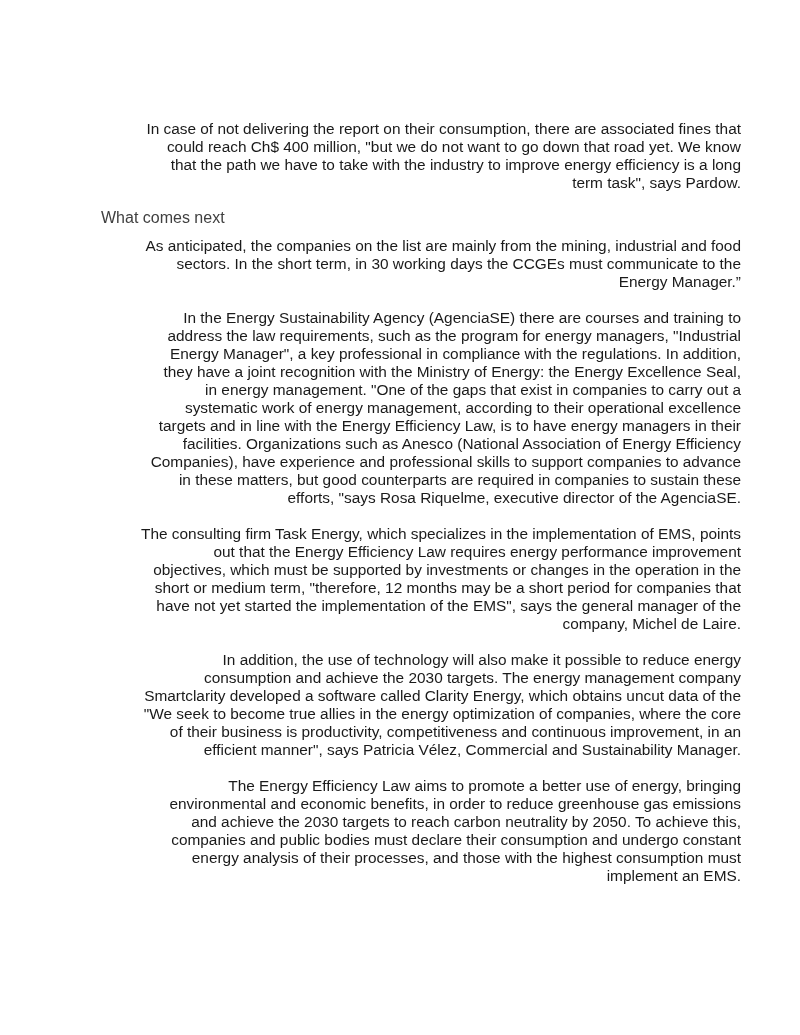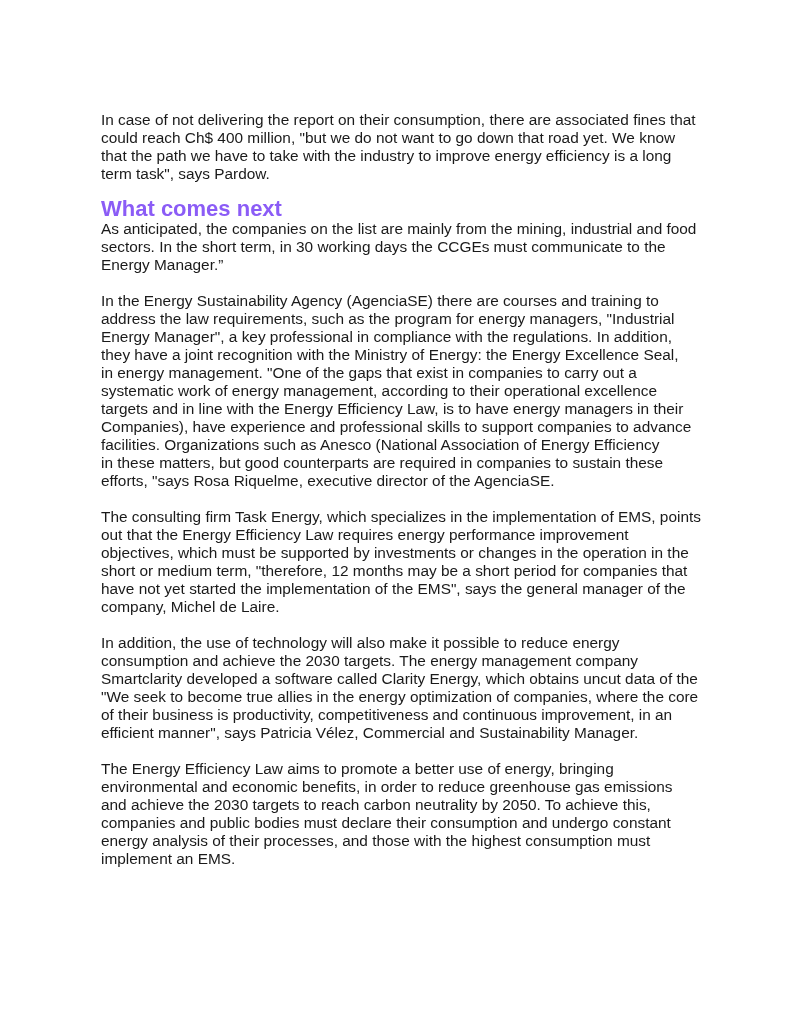--- a/index.html
+++ b/index.html
@@ -2,26 +2,26 @@
 <html><head>
 <meta charset="utf-8">
 <style>
   html, body { margin: 0; padding: 0; background: #ffffff; }
   body { width: 800px; height: 1035px; position: relative; overflow: hidden; }
   .page {
     position: absolute; left: 101px; top: 111px; width: 640px;
     font-family: "Liberation Sans", sans-serif;
     font-size: 15.4px; line-height: 18px; color: #1a1a1a;
   }
-  .para { margin: 0 0 18px 0; }
+  .para { margin: 9px 0 18px 0; text-align: right; }
   .line { display: block; white-space: nowrap; }
   .heading {
     font-family: "Liberation Sans", sans-serif;
-    font-weight: bold; font-size: 22px; line-height: 20px;
-    margin: 0 0 1px 0; color: #8b5cf6;
+    font-weight: normal; font-size: 16px; line-height: 20px;
+    margin: 0 0 1px 0; color: #404040;
   }
   .sec1 { margin-bottom: 16px; }
 </style>
 </head>
 <body>
 
 <div class="page">
 
   <p class="para sec1">
     <span class="line">In case of not delivering the report on their consumption, there are associated fines that</span>
@@ -39,22 +39,22 @@
   </p>
 
   <p class="para">
     <span class="line">In the Energy Sustainability Agency (AgenciaSE) there are courses and training to</span>
     <span class="line">address the law requirements, such as the program for energy managers, "Industrial</span>
     <span class="line">Energy Manager", a key professional in compliance with the regulations. In addition,</span>
     <span class="line">they have a joint recognition with the Ministry of Energy: the Energy Excellence Seal,</span>
     <span class="line">in energy management. "One of the gaps that exist in companies to carry out a</span>
     <span class="line">systematic work of energy management, according to their operational excellence</span>
     <span class="line">targets and in line with the Energy Efficiency Law, is to have energy managers in their</span>
+    <span class="line">facilities. Organizations such as Anesco (National Association of Energy Efficiency</span>
     <span class="line">Companies), have experience and professional skills to support companies to advance</span>
-    <span class="line">facilities. Organizations such as Anesco (National Association of Energy Efficiency</span>
     <span class="line">in these matters, but good counterparts are required in companies to sustain these</span>
     <span class="line">efforts, "says Rosa Riquelme, executive director of the AgenciaSE.</span>
   </p>
 
   <p class="para">
     <span class="line">The consulting firm Task Energy, which specializes in the implementation of EMS, points</span>
     <span class="line">out that the Energy Efficiency Law requires energy performance improvement</span>
     <span class="line">objectives, which must be supported by investments or changes in the operation in the</span>
     <span class="line">short or medium term, "therefore, 12 months may be a short period for companies that</span>
     <span class="line">have not yet started the implementation of the EMS", says the general manager of the</span>

